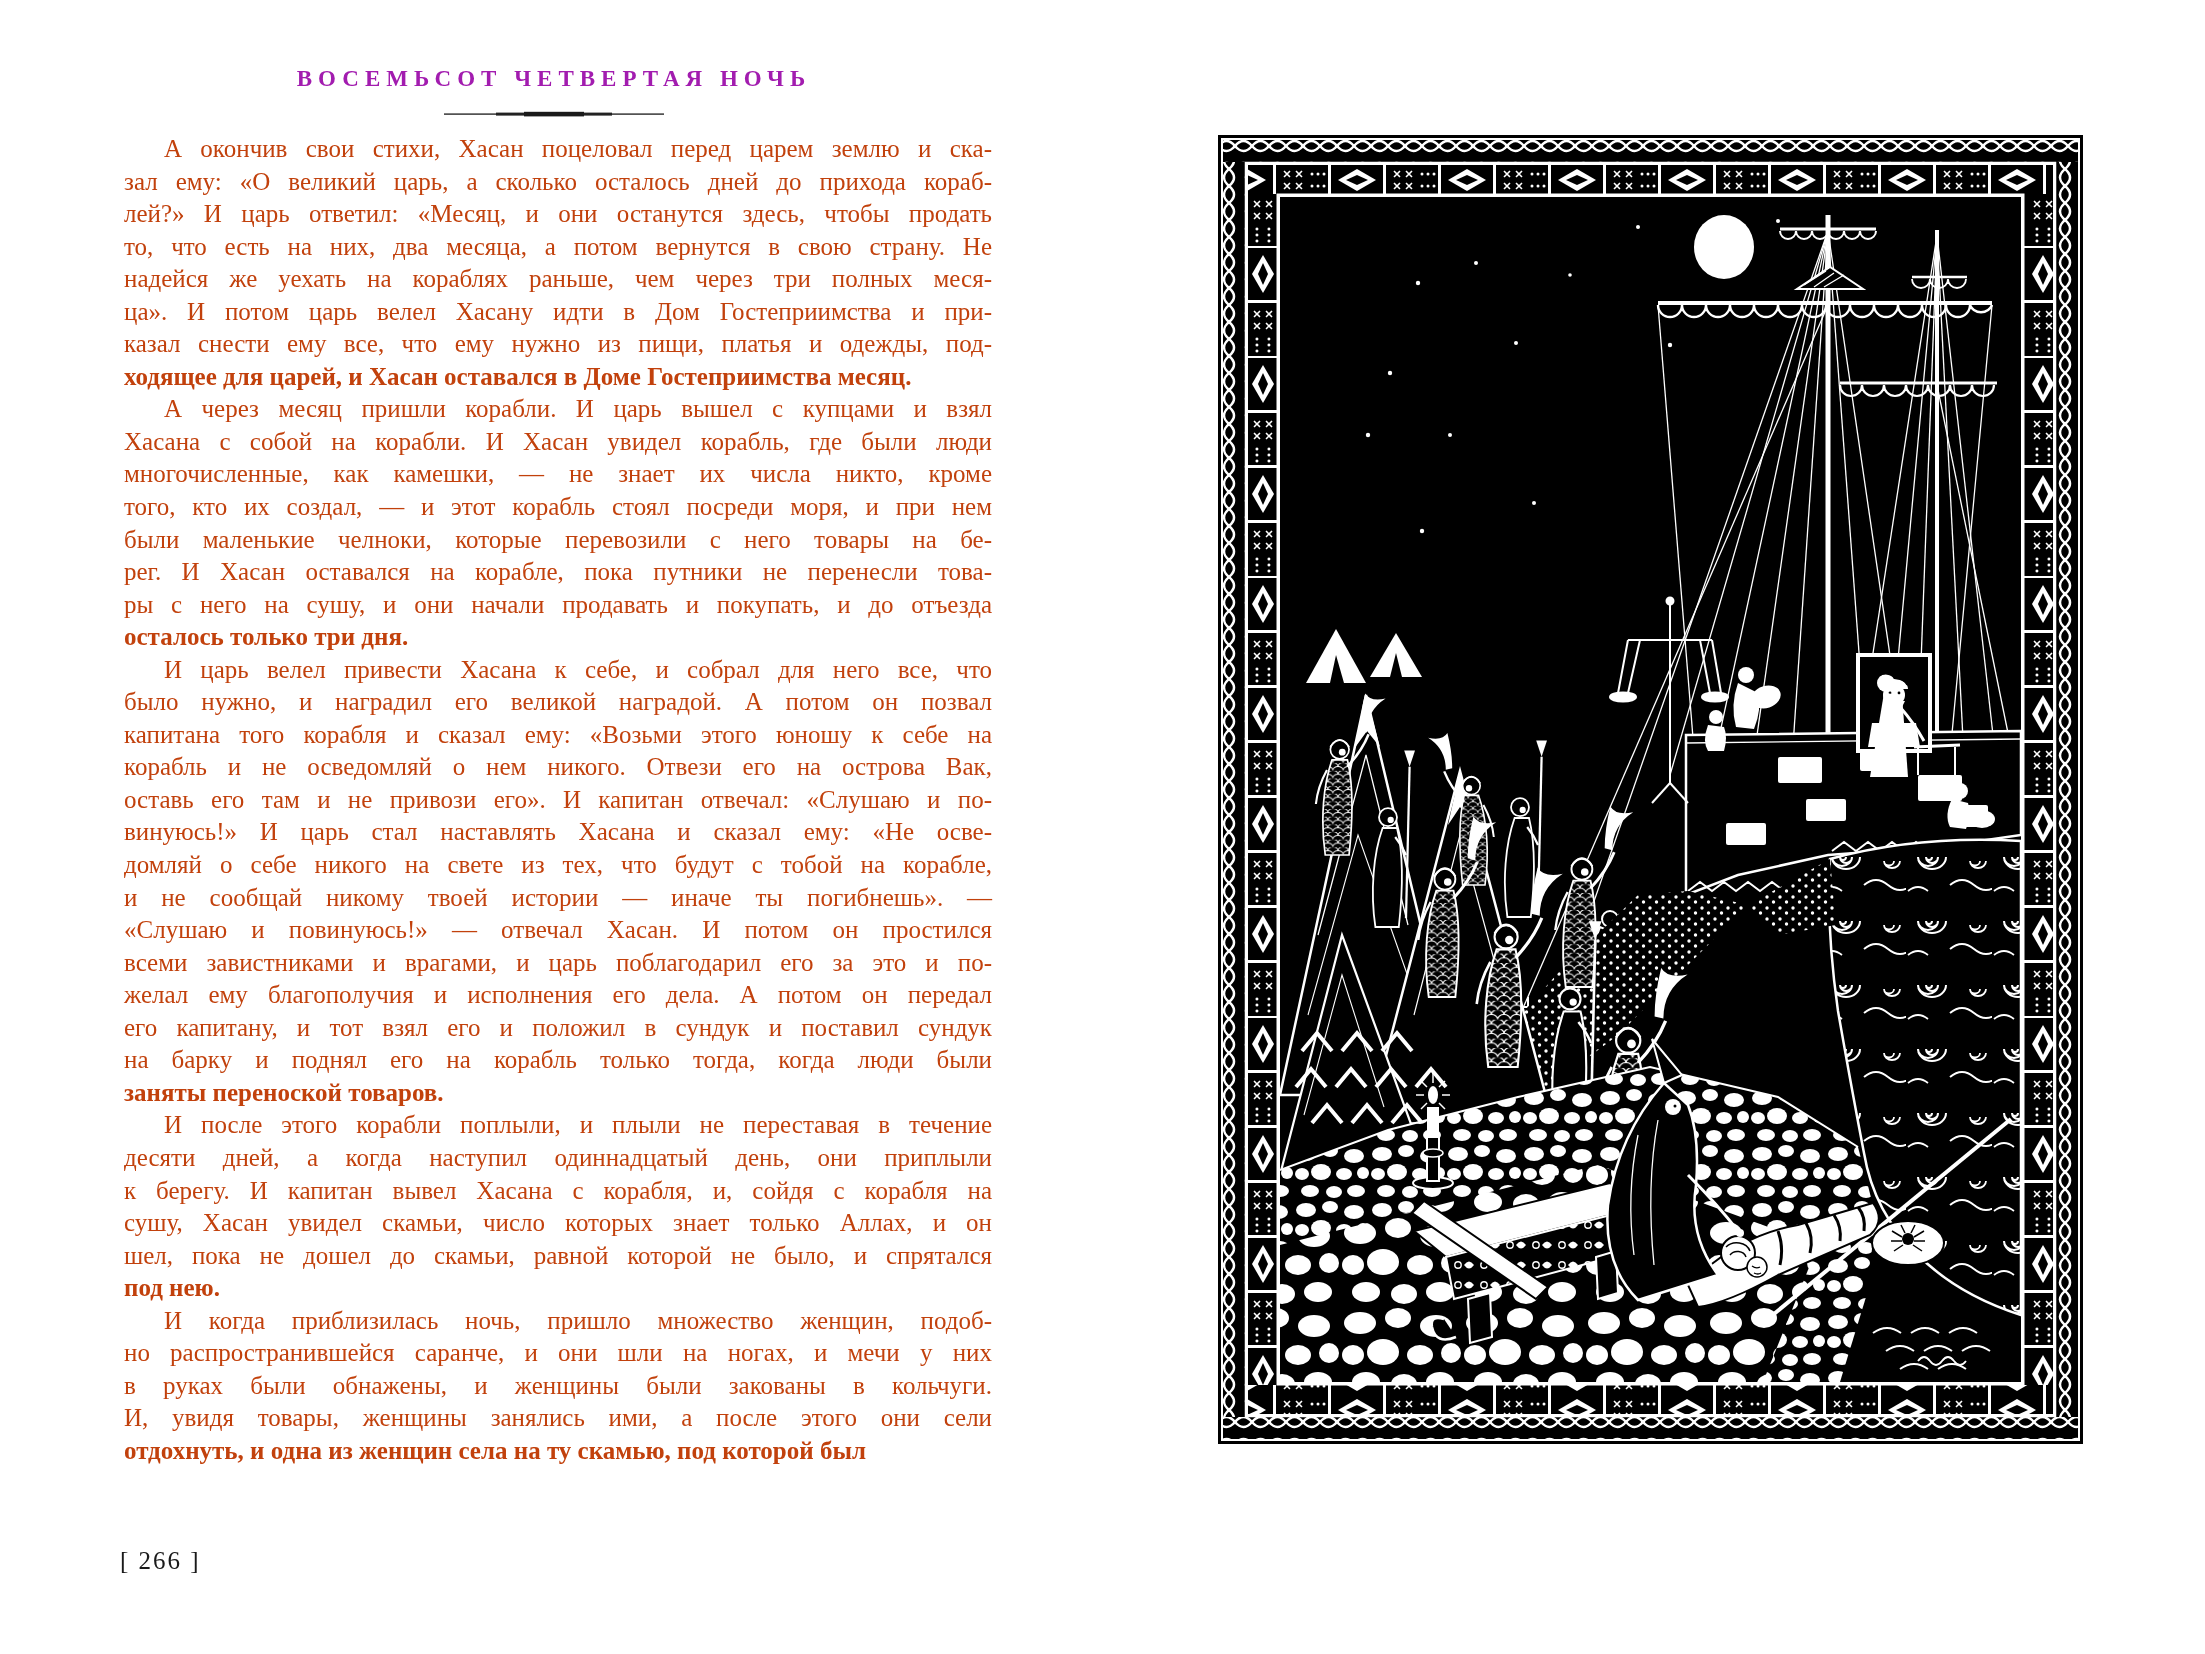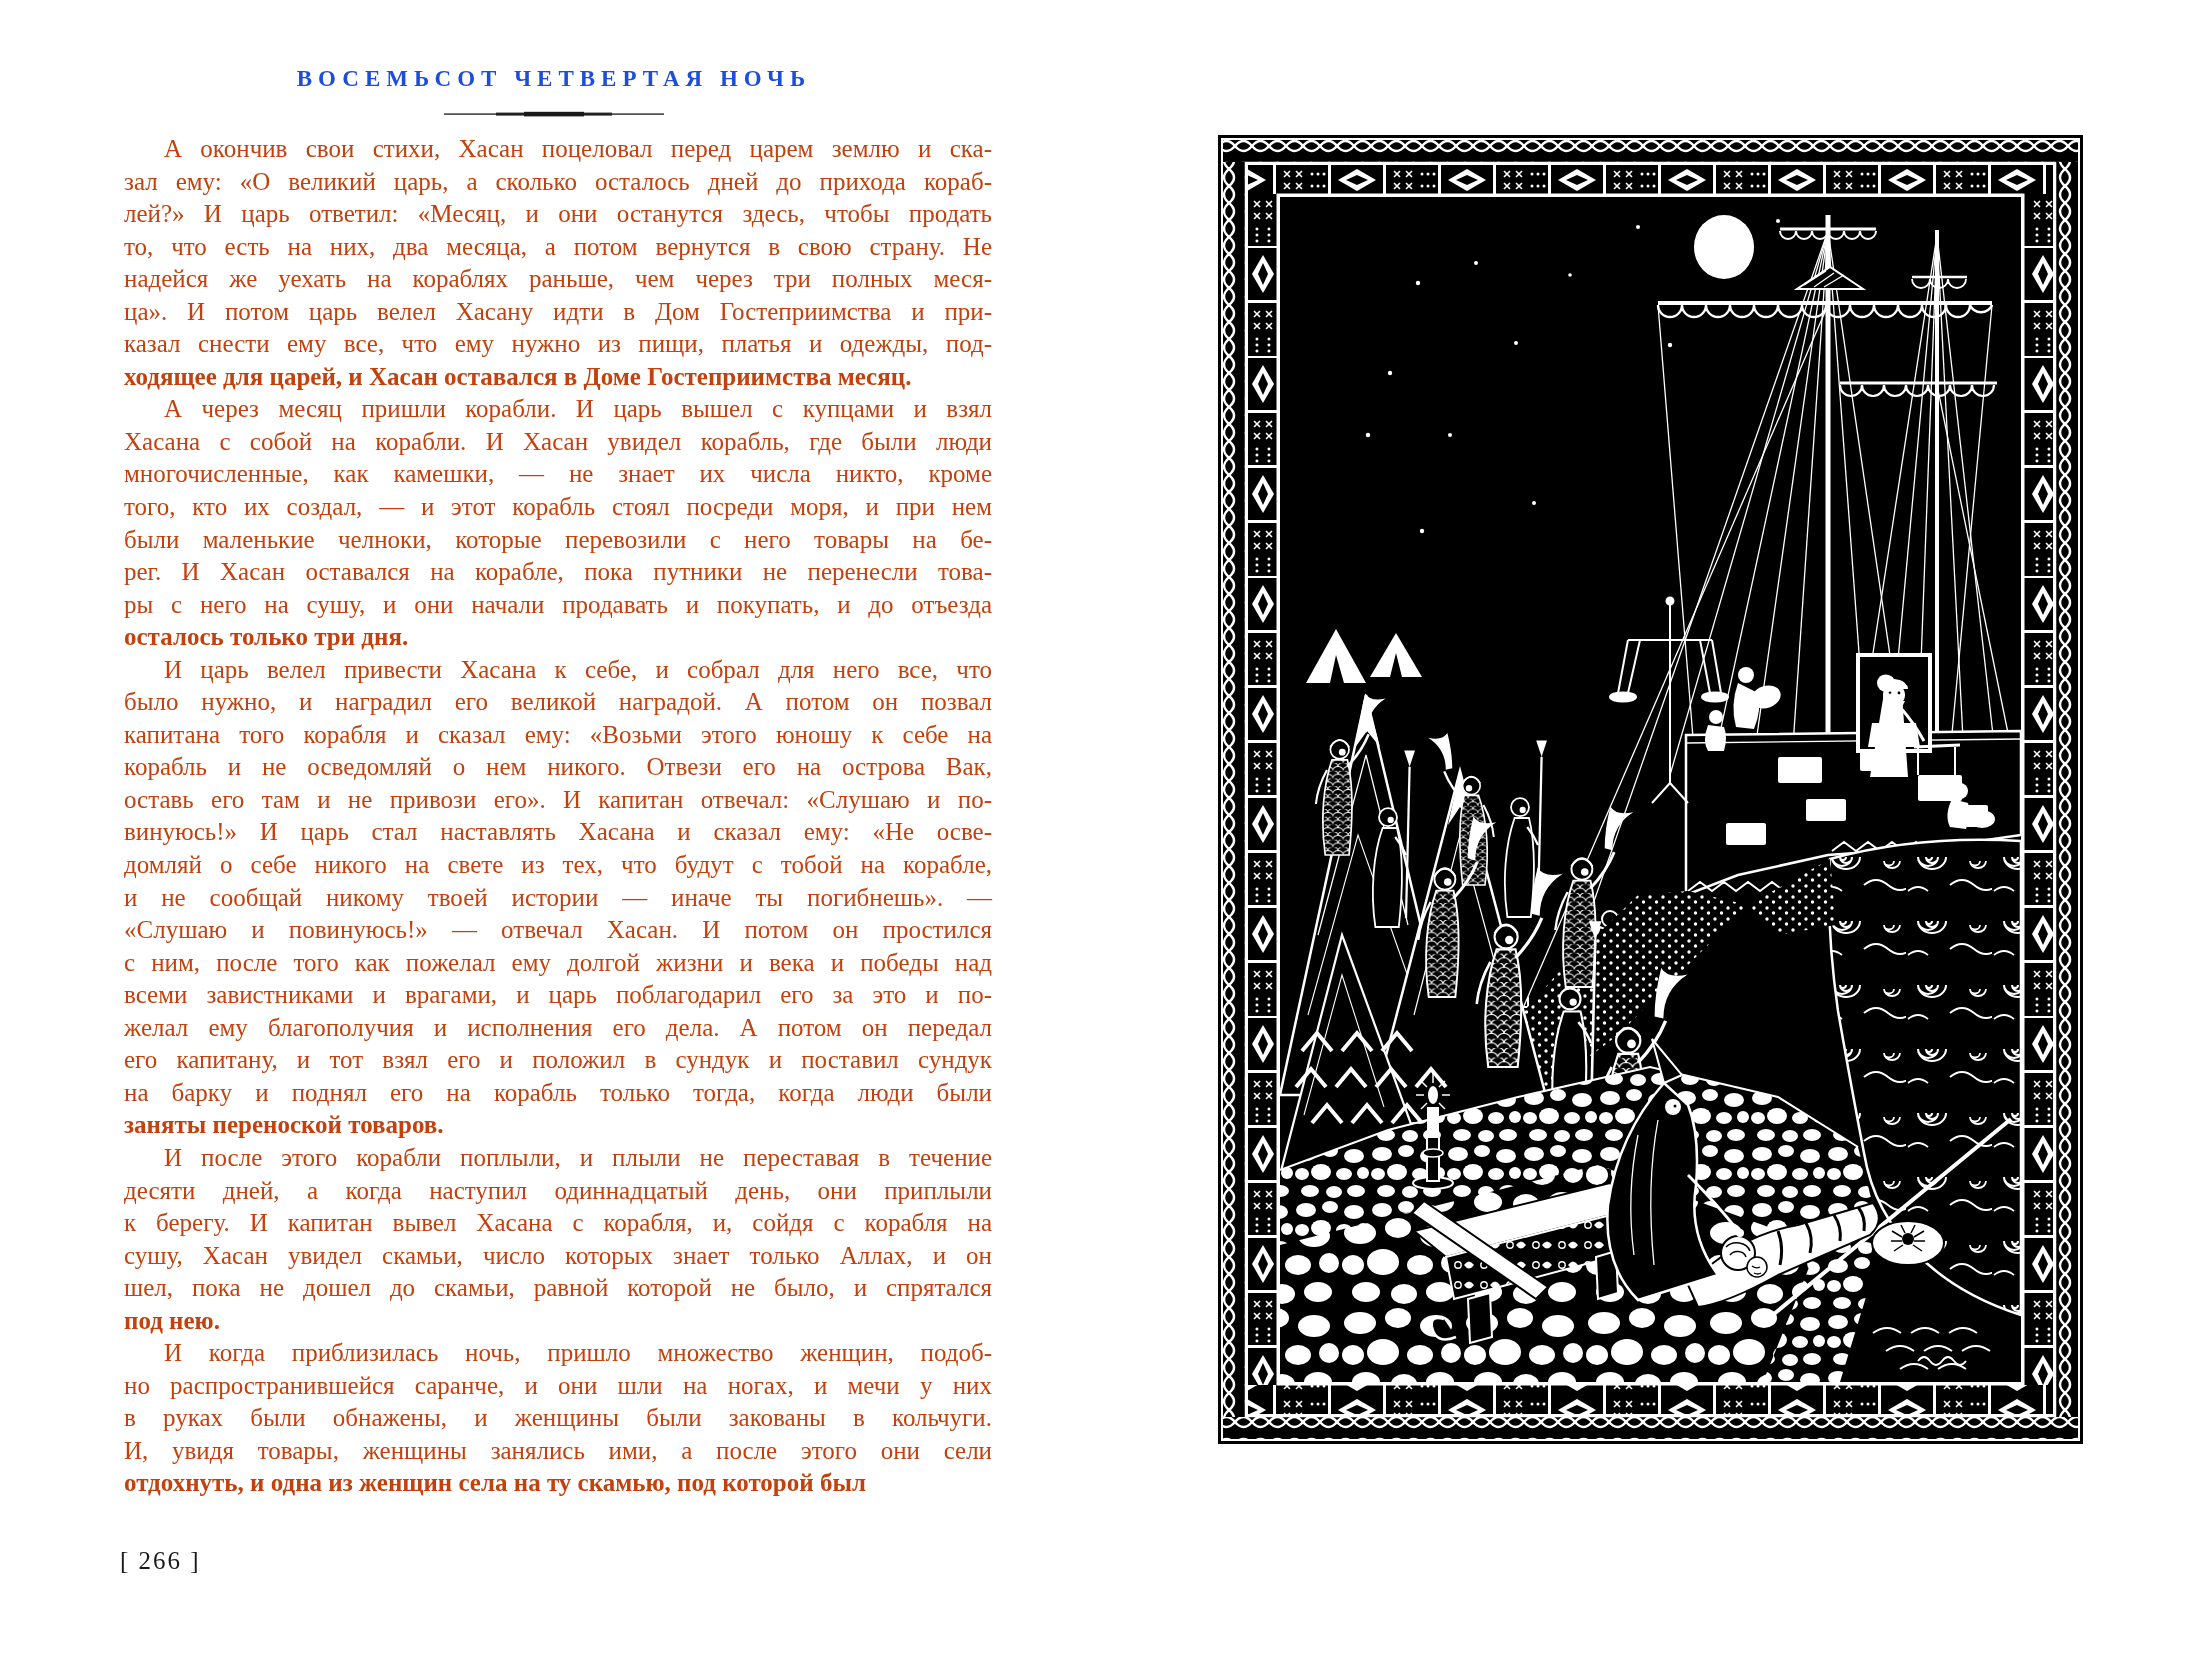--- a/index.html
+++ b/index.html
@@ -1,21 +1,21 @@
 <!DOCTYPE html>
 <html><head>
 <meta charset="utf-8">
 <style>
   html,body{margin:0;padding:0;background:#ffffff;}
   #spread{position:relative;width:2205px;height:1654px;background:#ffffff;overflow:hidden;
           font-family:"Liberation Serif","DejaVu Serif",serif;color:#141414;}
   
   #left-page{position:absolute;left:120px;top:58px;width:868px;height:1560px;}
   .running-head{position:absolute;top:8px;left:0;width:100%;text-align:center;
-                font-size:23px;font-weight:700;letter-spacing:6px;color:#1d4ed8;}
+                font-size:23px;font-weight:700;letter-spacing:6px;color:#a21caf;}
   .rule-wrap{position:absolute;top:46px;left:0;width:100%;text-align:center;}
   .body-text{position:absolute;top:75px;left:4px;width:868px;font-size:25px;line-height:32.55px;
              color:#c2410c;}
   .line{width:868px;text-align:justify;text-align-last:justify;white-space:normal;}
   .line.first{text-indent:40px;}
   .line.last{text-align-last:left;font-weight:bold;}
   .page-number{position:absolute;top:1489px;left:0;width:100%;
                font-size:25px;letter-spacing:2px;color:#1a1a1a;}
   
   #right-page{position:absolute;left:1218px;top:135px;width:865px;height:1309px;}
@@ -56,21 +56,20 @@
         <div class="line last">осталось только три дня.</div>
         <div class="line first">И царь велел привести Хасана к себе, и собрал для него все, что</div>
         <div class="line">было нужно, и наградил его великой наградой. А потом он позвал</div>
         <div class="line">капитана того корабля и сказал ему: «Возьми этого юношу к себе на</div>
         <div class="line">корабль и не осведомляй о нем никого. Отвези его на острова Вак,</div>
         <div class="line">оставь его там и не привози его». И капитан отвечал: «Слушаю и по-</div>
         <div class="line">винуюсь!» И царь стал наставлять Хасана и сказал ему: «Не осве-</div>
         <div class="line">домляй о себе никого на свете из тех, что будут с тобой на корабле,</div>
         <div class="line">и не сообщай никому твоей истории — иначе ты погибнешь». —</div>
         <div class="line">«Слушаю и повинуюсь!» — отвечал Хасан. И потом он простился</div>
-        <div class="line">с ним, после того как пожелал ему долгой жизни и века и победы над</div>
         <div class="line">всеми завистниками и врагами, и царь поблагодарил его за это и по-</div>
         <div class="line">желал ему благополучия и исполнения его дела. А потом он передал</div>
         <div class="line">его капитану, и тот взял его и положил в сундук и поставил сундук</div>
         <div class="line">на барку и поднял его на корабль только тогда, когда люди были</div>
         <div class="line last">заняты переноской товаров.</div>
         <div class="line first">И после этого корабли поплыли, и плыли не переставая в течение</div>
         <div class="line">десяти дней, а когда наступил одиннадцатый день, они приплыли</div>
         <div class="line">к берегу. И капитан вывел Хасана с корабля, и, сойдя с корабля на</div>
         <div class="line">сушу, Хасан увидел скамьи, число которых знает только Аллах, и он</div>
         <div class="line">шел, пока не дошел до скамьи, равной которой не было, и спрятался</div>

